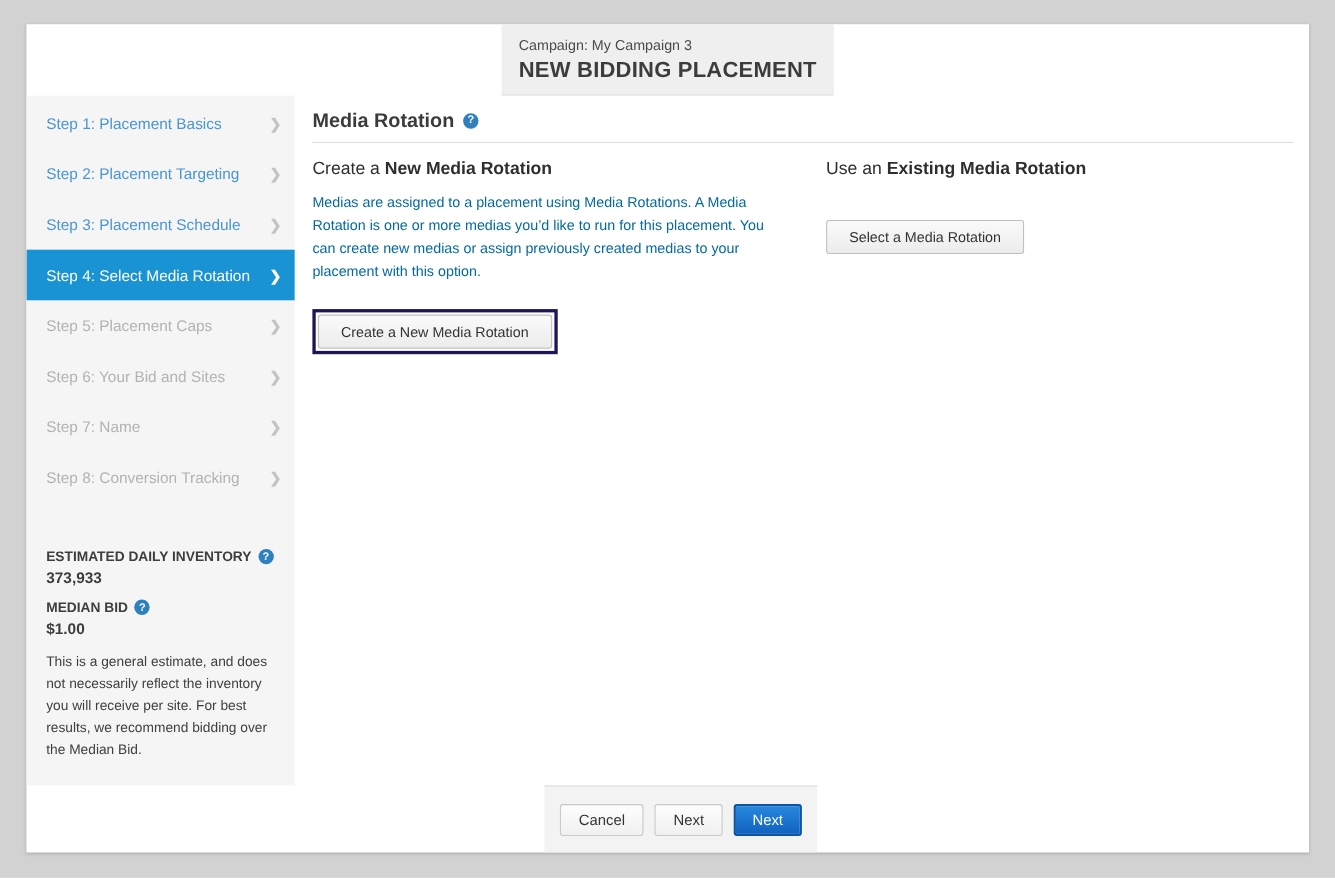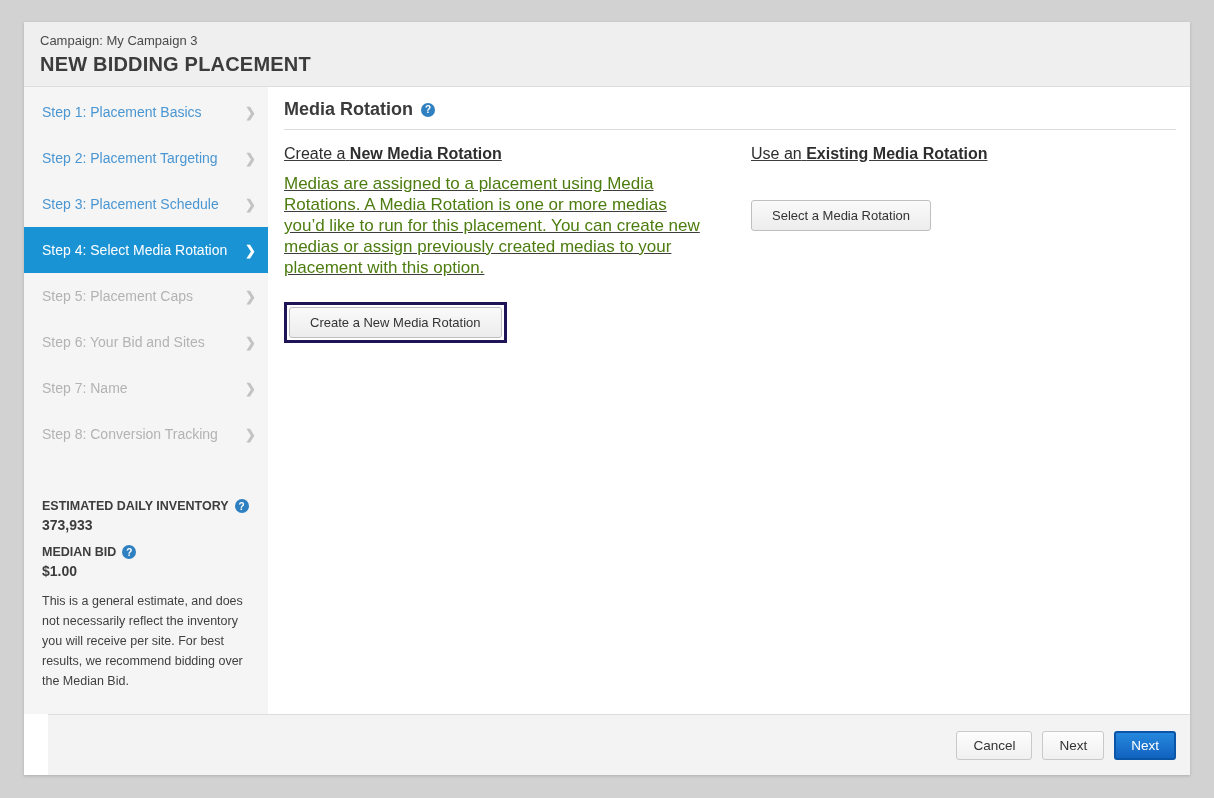--- a/index.html
+++ b/index.html
@@ -11,20 +11,21 @@
   }
   .card {
     position: absolute;
     left: 24px; top: 22px;
     width: 1166px; height: 753px;
     background: #ffffff;
     box-shadow: 0 1px 3px rgba(0,0,0,0.18);
     display: flex;
     flex-direction: column;
     overflow: hidden;
+    align-items: center;
   }
   
   .hdr {
     background: #efefef;
     border-bottom: 1px solid #dddddd;
     padding: 11px 16px 10px 16px;
     flex: 0 0 auto;
   }
   .hdr .campaign { font-size: 13px; color: #4a4a4a; margin-bottom: 5px; }
   .hdr .title { font-size: 20px; font-weight: bold; color: #3c3c3c; letter-spacing: 0.2px; }
@@ -69,25 +70,25 @@
   }
 
   
   .main { flex: 1 1 auto; background: #ffffff; padding: 12px 14px 0 16px; }
   .main-title-row {
     display: flex; align-items: center; gap: 8px;
     padding-bottom: 9px;
     border-bottom: 1px solid #dcdcdc;
   }
   .main-title { font-size: 18px; font-weight: bold; color: #3b3b3b; }
-  .cols { display: flex; gap: 42px; margin-top: 15px; text-decoration: underline; }
+  .cols { display: flex; gap: 42px; margin-top: 15px; }
   .col { flex: 1 1 0; }
   .col h2 { font-size: 16px; font-weight: normal; color: #2e2e2e; margin-bottom: 10px; }
   .col h2 b { font-weight: bold; }
-  .col p { font-size: 17px; color: #4d7c0f; line-height: 21px; min-height: 64px; }
+  .col p { font-size: 13px; color: #0369a1; line-height: 21px; min-height: 64px; }
 
   .btn {
     display: inline-block;
     background: linear-gradient(#fafafa, #ececec);
     border: 1px solid #bfbfbf;
     border-radius: 3px;
     padding: 7px 20px;
     font-size: 13px;
     font-family: "Liberation Sans", sans-serif;
     color: #333333;

